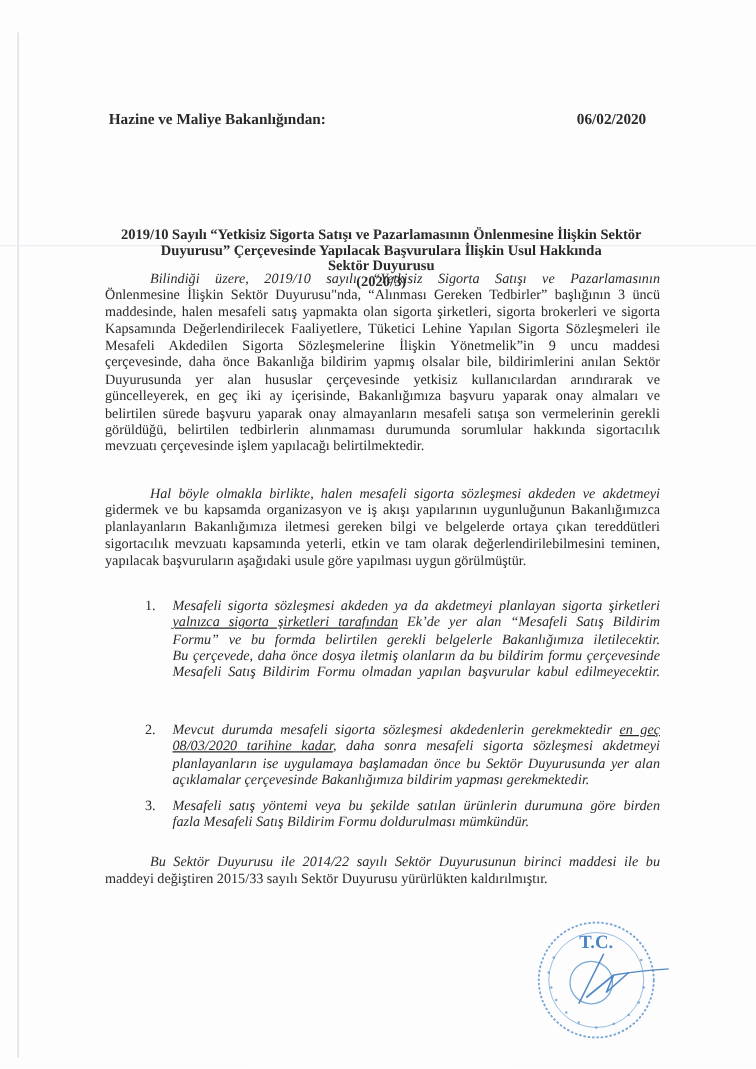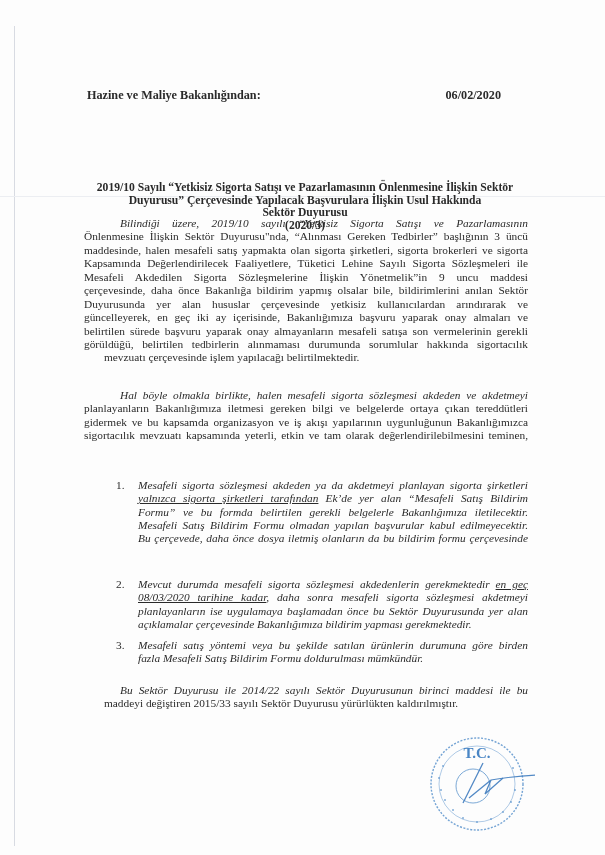--- a/index.html
+++ b/index.html
@@ -4,26 +4,26 @@
   <style>
     html, body { margin: 0; padding: 0; }
     body {
       width: 605px; height: 855px; background: #ffffff; position: relative; overflow: hidden;
       font-family: "Liberation Serif", "DejaVu Serif", serif; color: #2a2a2a;
     }
     .page { position: absolute; left: 0; top: 0; width: 605px; height: 855px; background: #fdfdfd; }
     .left-rule { position: absolute; left: 14px; top: 26px; width: 1px; height: 820px; background: #d8dbe2; }
     .header { position: absolute; left: 87px; top: 88px; width: 430px; height: 16px; font-size: 12.2px; font-weight: bold; }
     .header .from { position: absolute; left: 0; top: 0; }
-    .header .date { position: absolute; right: 16px; top: 0; padding-left: 21px; }
+    .header .date { position: absolute; right: 0; top: 0; padding-left: 21px; }
     .title { position: absolute; left: 80px; top: 150px; width: 450px; text-align: center; font-weight: bold; font-size: 11.6px; line-height: 12.6px; margin-top: 32px; }
     .title div { white-space: nowrap; }
     .para { position: absolute; left: 84px; width: 444px; font-size: 11.35px; line-height: 13.45px; text-align: justify; }
     .para .line { display: block; text-align: justify; text-align-last: justify; white-space: nowrap; height: 13.45px; }
-    .para .line.last { text-align-last: left; margin-left: 20px; }
+    .para .line.last { text-align-last: left; }
     .para .line.indent { padding-left: 36px; font-style: italic; }
     .p1 { top: 217px; }
     .p2 { top: 389px; }
     .p6 { top: 684px; }
     .list { position: absolute; left: 116px; width: 412px; font-size: 11.35px; line-height: 13.3px; }
     .item { position: absolute; left: 0; width: 412px; }
     .item .num { position: absolute; left: 0; top: 0; }
     .item .body { position: absolute; left: 22px; width: 390px; font-style: italic; }
     .item .line { display: block; text-align: justify; text-align-last: justify; white-space: nowrap; height: 13.3px; }
     .item .line.last { text-align-last: left; }
@@ -50,46 +50,47 @@
     <div>2019/10 Sayılı “Yetkisiz Sigorta Satışı ve Pazarlamasının Önlenmesine İlişkin Sektör</div>
     <div>Duyurusu” Çerçevesinde Yapılacak Başvurulara İlişkin Usul Hakkında</div>
     <div>Sektör Duyurusu</div>
     <div>(2020/3)</div>
   </div>
 
   <div class="para p1">
     <span class="line indent">Bilindiği üzere, 2019/10 sayılı “Yetkisiz Sigorta Satışı ve Pazarlamasının</span>
     <span class="line">Önlenmesine İlişkin Sektör Duyurusu"nda, “Alınması Gereken Tedbirler” başlığının 3 üncü</span>
     <span class="line">maddesinde, halen mesafeli satış yapmakta olan sigorta şirketleri, sigorta brokerleri ve sigorta</span>
-    <span class="line">Kapsamında Değerlendirilecek Faaliyetlere, Tüketici Lehine Sayılı Sigorta Sözleşmeleri ile</span>
+    <span class="line">Kapsamında Değerlendirilecek Faaliyetlere, Tüketici Lehine Yapılan Sigorta Sözleşmeleri ile</span>
     <span class="line">Mesafeli Akdedilen Sigorta Sözleşmelerine İlişkin Yönetmelik”in 9 uncu maddesi</span>
     <span class="line">çerçevesinde, daha önce Bakanlığa bildirim yapmış olsalar bile, bildirimlerini anılan Sektör</span>
     <span class="line">Duyurusunda yer alan hususlar çerçevesinde yetkisiz kullanıcılardan arındırarak ve</span>
     <span class="line">güncelleyerek, en geç iki ay içerisinde, Bakanlığımıza başvuru yaparak onay almaları ve</span>
     <span class="line">belirtilen sürede başvuru yaparak onay almayanların mesafeli satışa son vermelerinin gerekli</span>
     <span class="line">görüldüğü, belirtilen tedbirlerin alınmaması durumunda sorumlular hakkında sigortacılık</span>
     <span class="line last">mevzuatı çerçevesinde işlem yapılacağı belirtilmektedir.</span>
   </div>
 
   <div class="para p2">
     <span class="line indent">Hal böyle olmakla birlikte, halen mesafeli sigorta sözleşmesi akdeden ve akdetmeyi</span>
+    <span class="line">gidermek ve bu kapsamda organizasyon ve iş akışı yapılarının uygunluğunun Bakanlığımızca</span>
     <span class="line">planlayanların Bakanlığımıza iletmesi gereken bilgi ve belgelerde ortaya çıkan tereddütleri</span>
-    <span class="line">gidermek ve bu kapsamda organizasyon ve iş akışı yapılarının uygunluğunun Bakanlığımızca</span>
     <span class="line">sigortacılık mevzuatı kapsamında yeterli, etkin ve tam olarak değerlendirilebilmesini teminen,</span>
+    <span class="line last">yapılacak başvuruların aşağıdaki usule göre yapılması uygun görülmüştür.</span>
   </div>
 
   <div class="list">
     <div class="item i1">
       <span class="num">1.</span>
       <div class="body">
         <span class="line">Mesafeli sigorta sözleşmesi akdeden ya da akdetmeyi planlayan sigorta şirketleri</span>
         <span class="line"><span class="u">yalnızca sigorta şirketleri tarafından</span><span> Ek’de yer alan “Mesafeli Satış Bildirim</span></span>
         <span class="line">Formu” ve bu formda belirtilen gerekli belgelerle Bakanlığımıza iletilecektir.</span>
+        <span class="line">Bu çerçevede, daha önce dosya iletmiş olanların da bu bildirim formu çerçevesinde</span>
         <span class="line">Mesafeli Satış Bildirim Formu olmadan yapılan başvurular kabul edilmeyecektir.</span>
-        <span class="line">Bu çerçevede, daha önce dosya iletmiş olanların da bu bildirim formu çerçevesinde</span>
       </div>
     </div>
 
     <div class="item i2">
       <span class="num">2.</span>
       <div class="body">
         <span class="line"><span>Mevcut durumda mesafeli sigorta sözleşmesi akdedenlerin gerekmektedir </span><span class="u">en geç</span></span>
         <span class="line"><span class="u">08/03/2020 tarihine kadar</span><span>, daha sonra mesafeli sigorta sözleşmesi akdetmeyi</span></span>
         <span class="line">planlayanların ise uygulamaya başlamadan önce bu Sektör Duyurusunda yer alan</span>
         <span class="line last">açıklamalar çerçevesinde Bakanlığımıza bildirim yapması gerekmektedir.</span>

